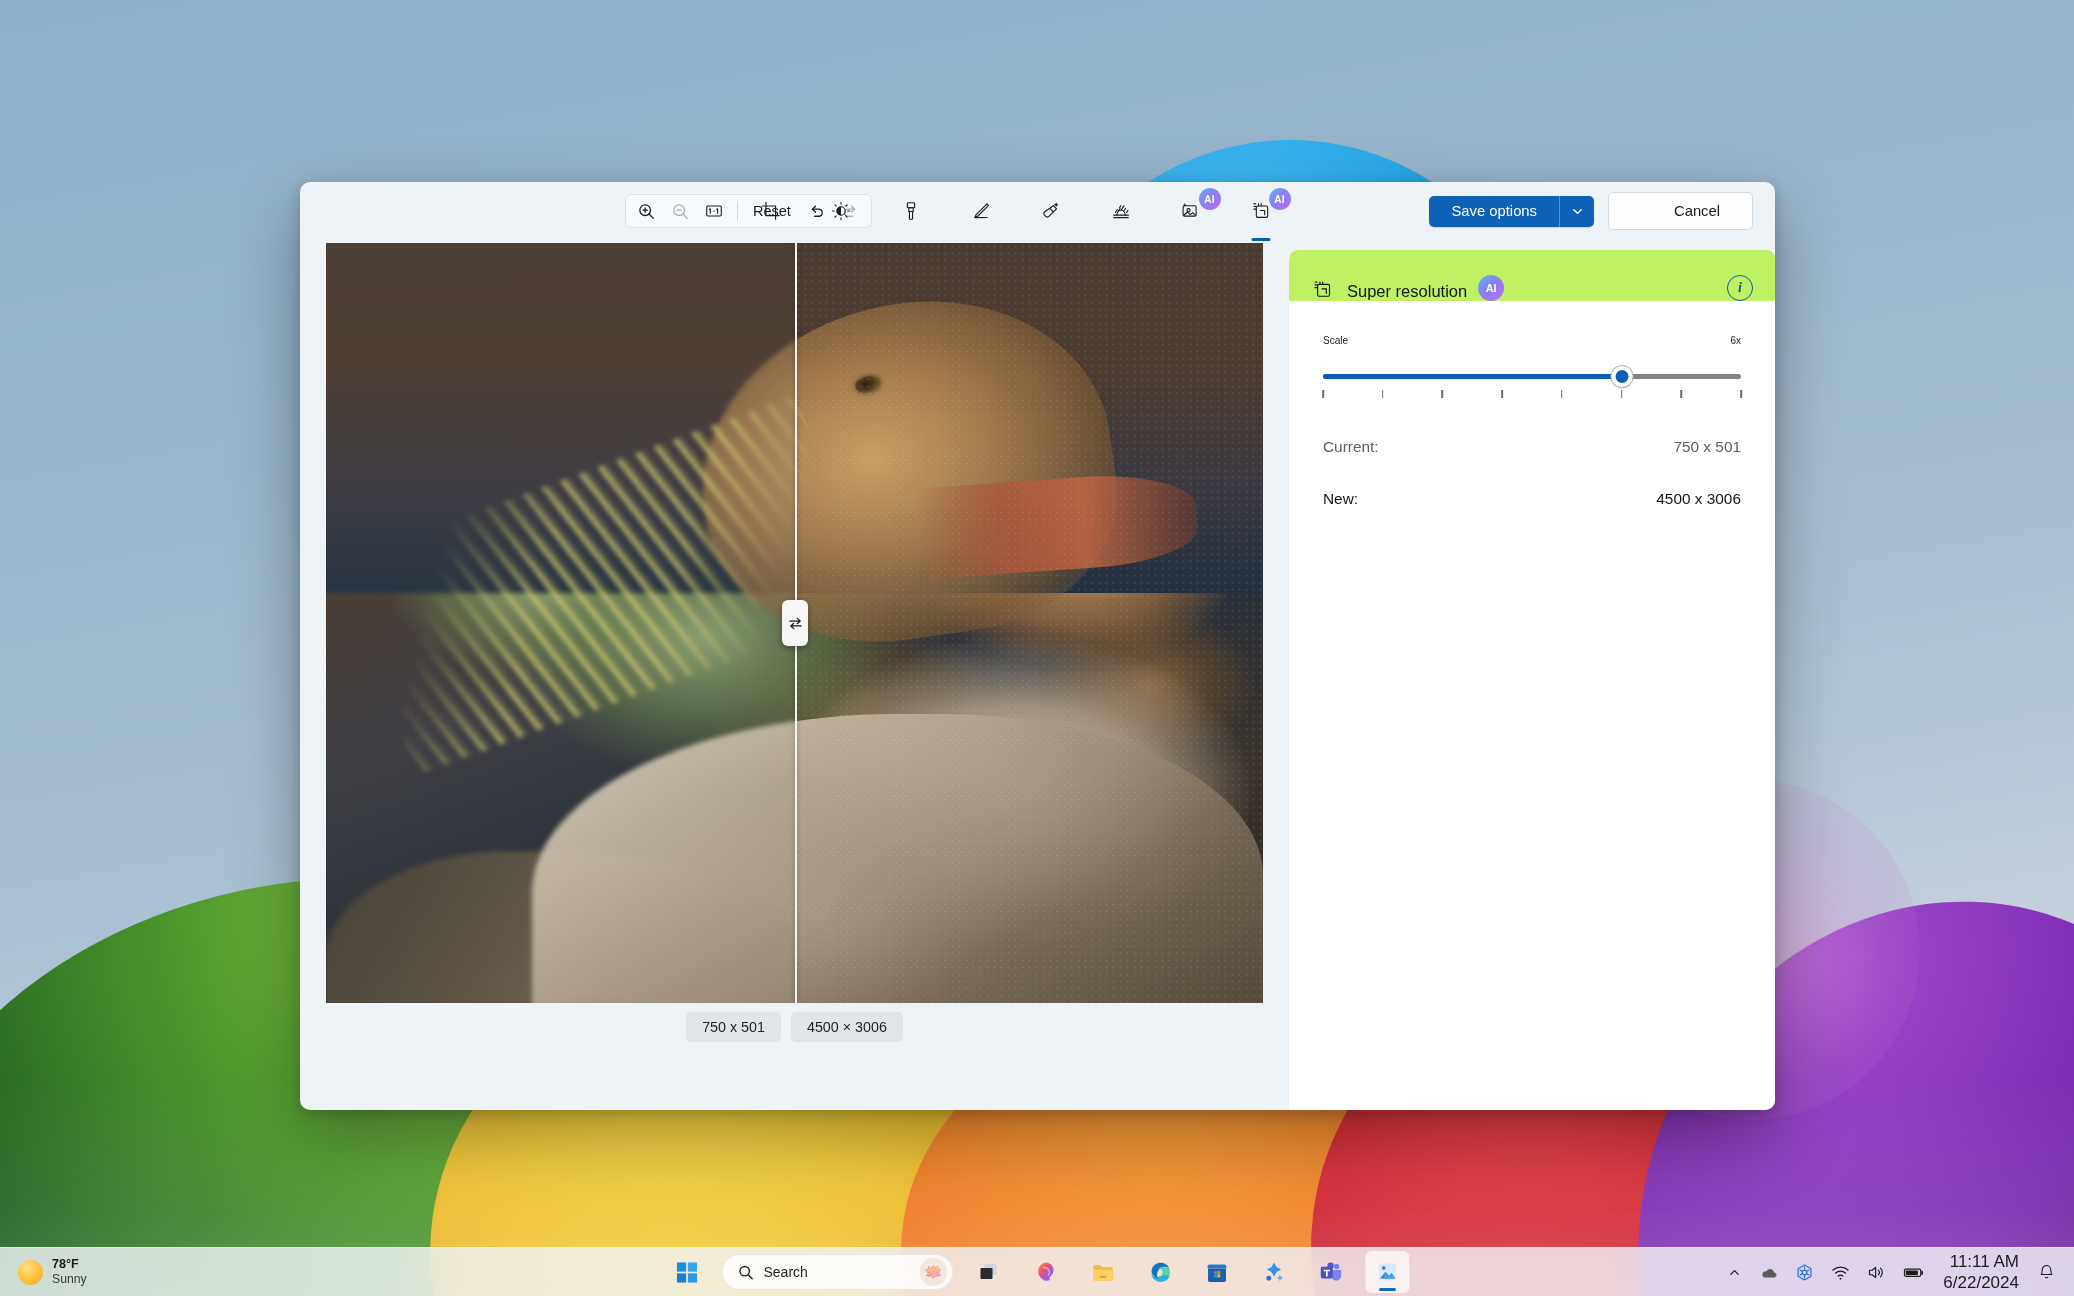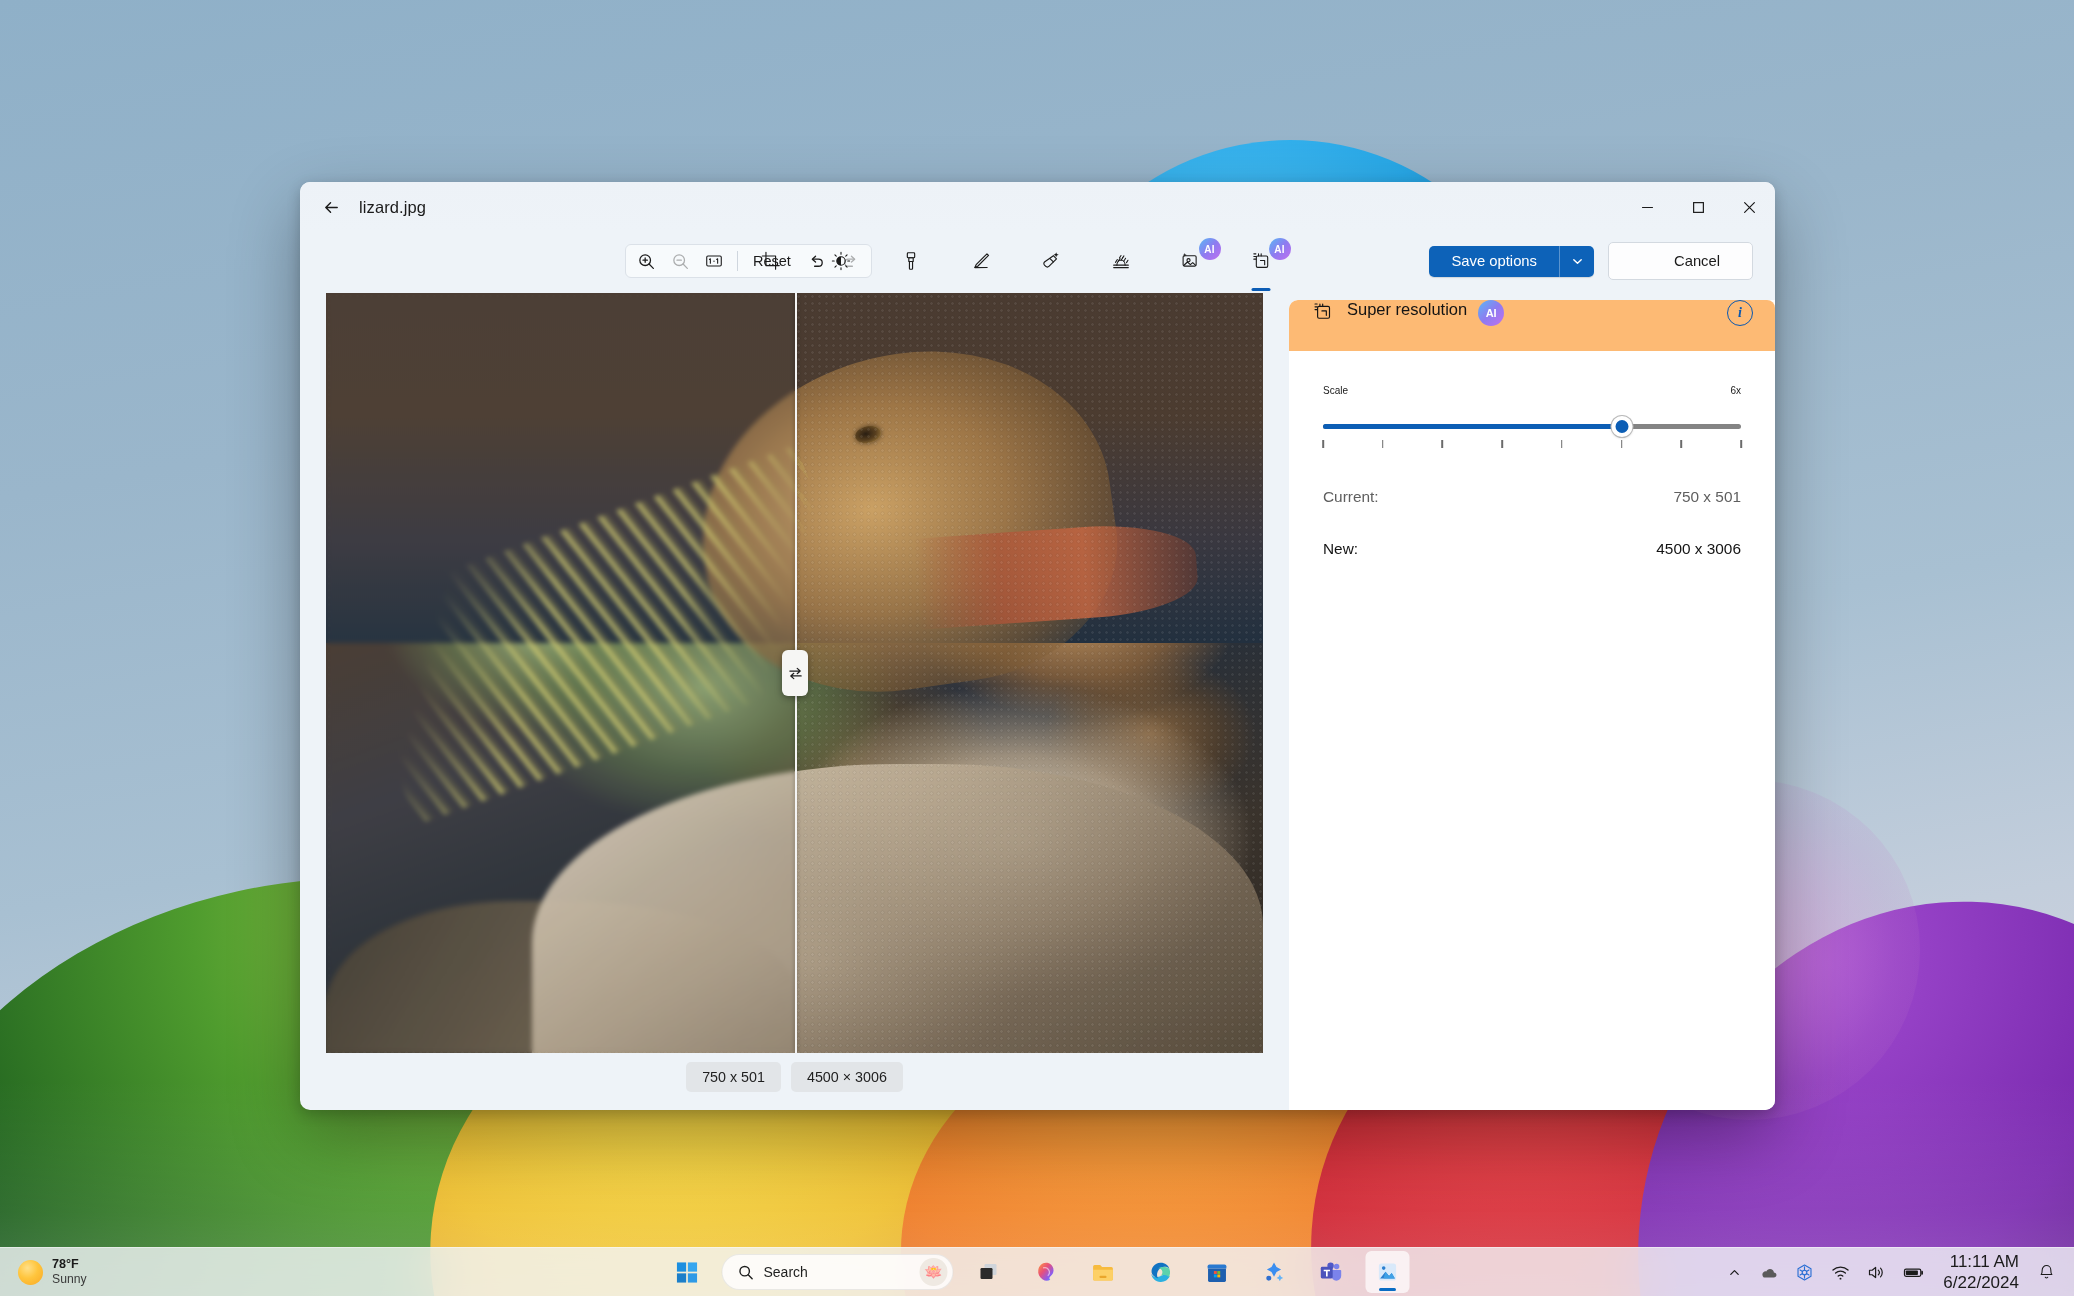--- a/index.html
+++ b/index.html
@@ -313,22 +313,22 @@
   .side-panel {
     width: 486px; flex: 0 0 486px;
     background: #ffffff;
     border-radius: 9px 0 0 0;
     margin: 10px 0 0 0;
     display: flex; flex-direction: column;
     overflow: hidden;
   }
   .panel-header {
     height: 51px; flex: 0 0 51px;
-    background: #fdba74;
-    display: flex; align-items: flex-start;
+    background: #bef264;
+    display: flex; align-items: flex-end;
     padding: 0 22px;
     border-radius: 8px 8px 0 0;
   }
   .panel-title {
     font-size: 16.5px; color: #141414;
     margin-left: 13px;
   }
   .panel-ai {
     width: 26px; height: 26px; border-radius: 50%;
     margin-left: 11px;
@@ -464,45 +464,20 @@
   <div class="ribbon rb-yellow"></div>
   <div class="ribbon rb-orange"></div>
   <div class="ribbon rb-red"></div>
   <div class="ribbon rb-purple"></div>
   <div class="ribbon rb-pinkglow"></div>
   <div class="rb-veil"></div>
 </div>
 
 <div id="photos-window">
 
-  <div class="titlebar">
-    <div class="back-btn">
-      <svg width="19" height="19" viewBox="0 0 20 20" fill="none" stroke="#1b1b1b" stroke-width="1.5" stroke-linecap="round" stroke-linejoin="round">
-        <path d="M16 10H4M4 10l5-5M4 10l5 5"></path>
-      </svg>
-    </div>
-    <div class="win-title">lizard.jpg</div>
-    <div class="win-controls">
-      <div class="win-btn">
-        <svg width="13" height="13" viewBox="0 0 12 12" stroke="#1b1b1b" stroke-width="1.1">
-            <path d="M1 6h10"></path>
-          </svg>
-      </div>
-      <div class="win-btn">
-        <svg width="13" height="13" viewBox="0 0 12 12" fill="none" stroke="#1b1b1b" stroke-width="1.1">
-            <rect x="1.5" y="1.5" width="9" height="9"></rect>
-          </svg>
-      </div>
-      <div class="win-btn close">
-        <svg width="13" height="13" viewBox="0 0 12 12" stroke="#1b1b1b" stroke-width="1.1" stroke-linecap="round">
-            <path d="M1.5 1.5l9 9M10.5 1.5l-9 9"></path>
-          </svg>
-      </div>
-    </div>
-  </div>
 
   <div class="toolbar">
 
     <div class="zoom-group">
       <div class="tb-icon">
         <svg width="19" height="19" viewBox="0 0 20 20" fill="none" stroke="#1b1b1b" stroke-width="1.35" stroke-linecap="round">
           <circle cx="8.6" cy="8.6" r="5.6"></circle>
             <path d="M12.7 12.7L17.2 17.2"></path>
             <path d="M6.3 8.6h4.6M8.6 6.3v4.6"></path>
         </svg>

